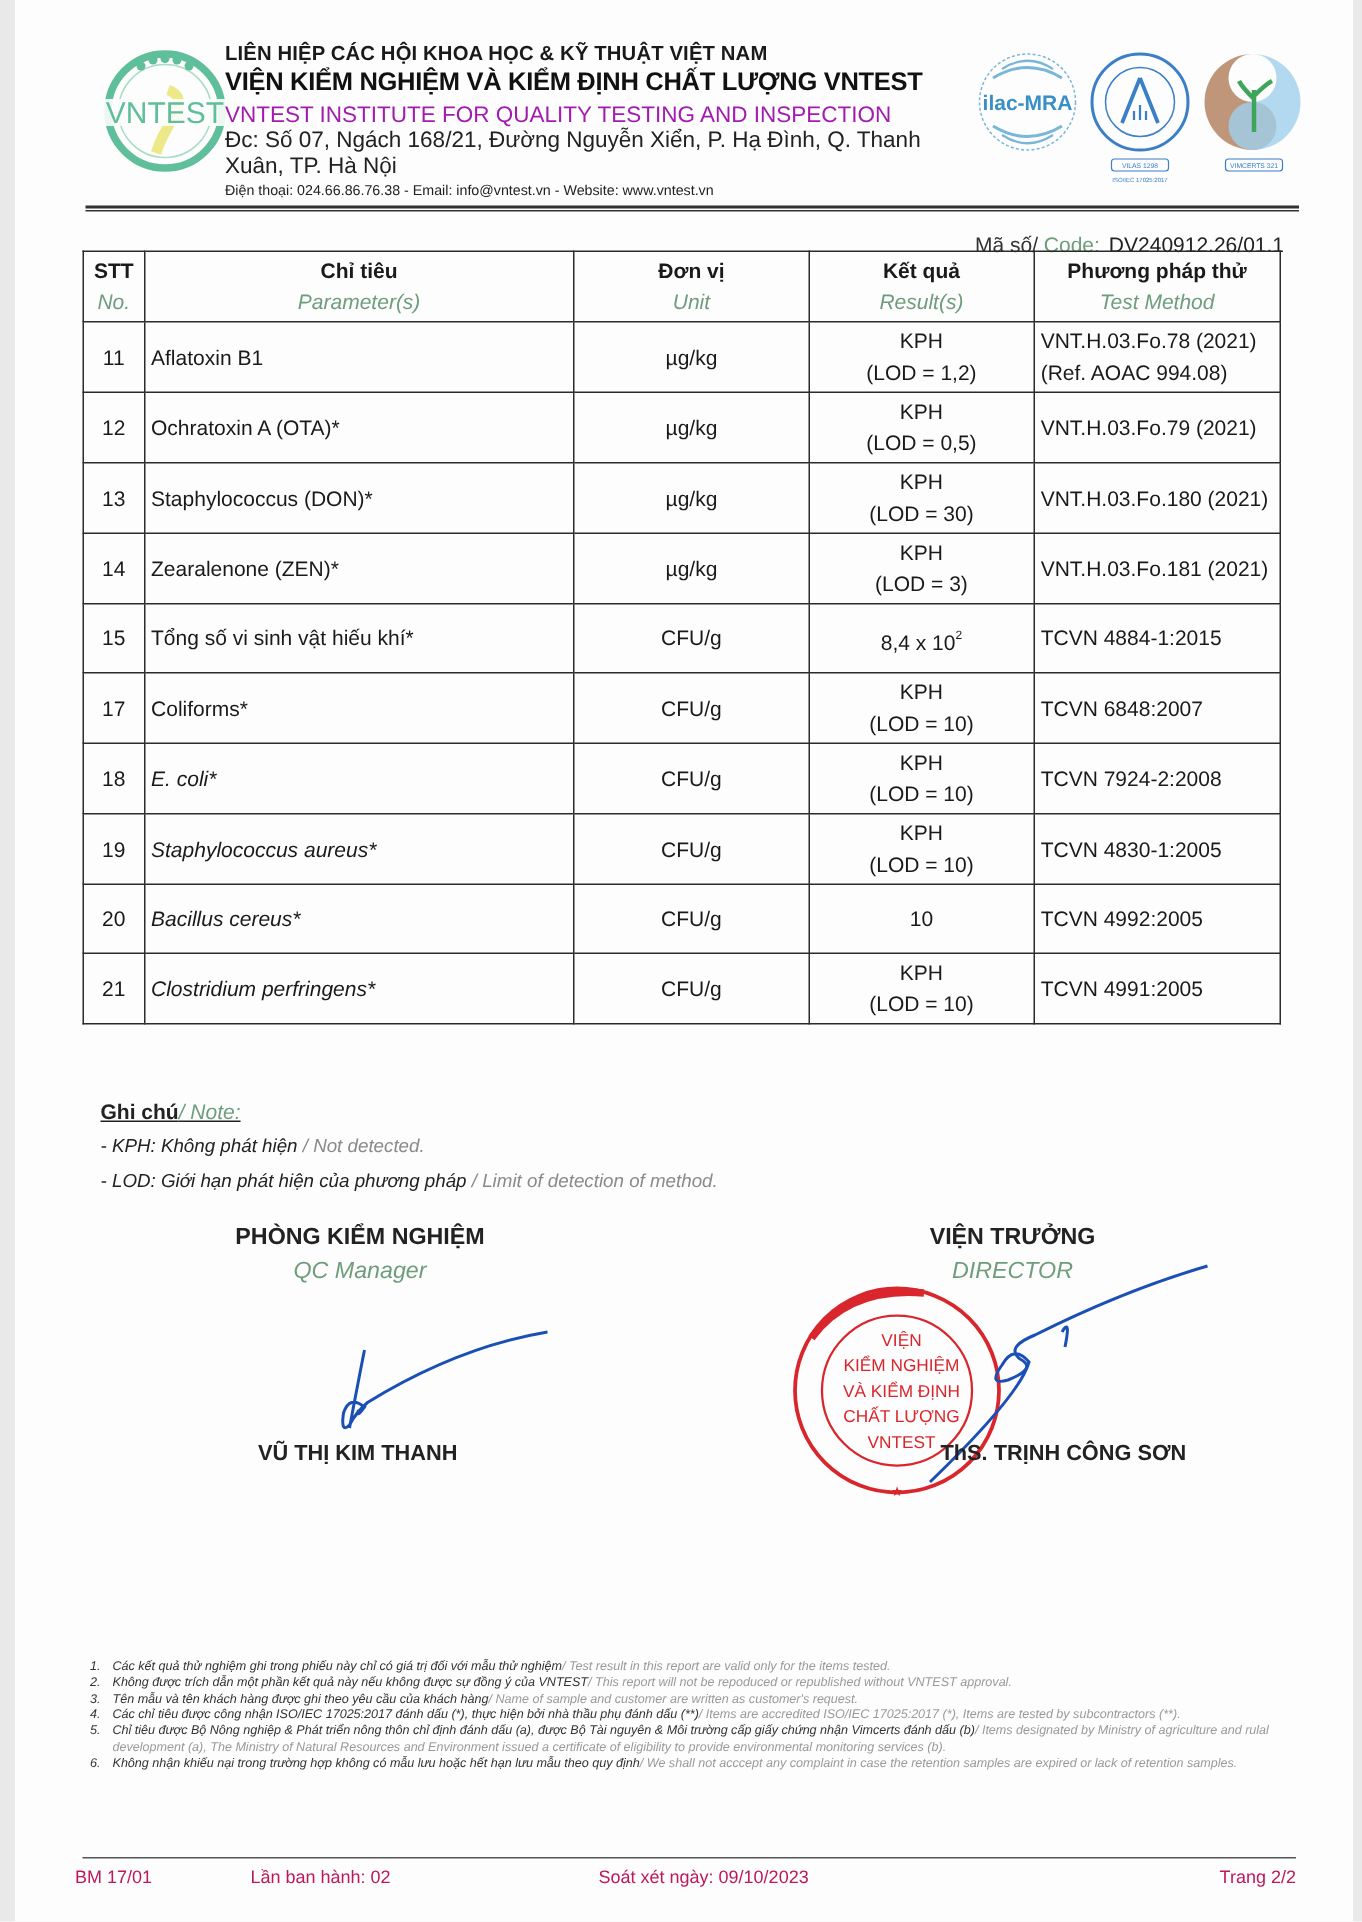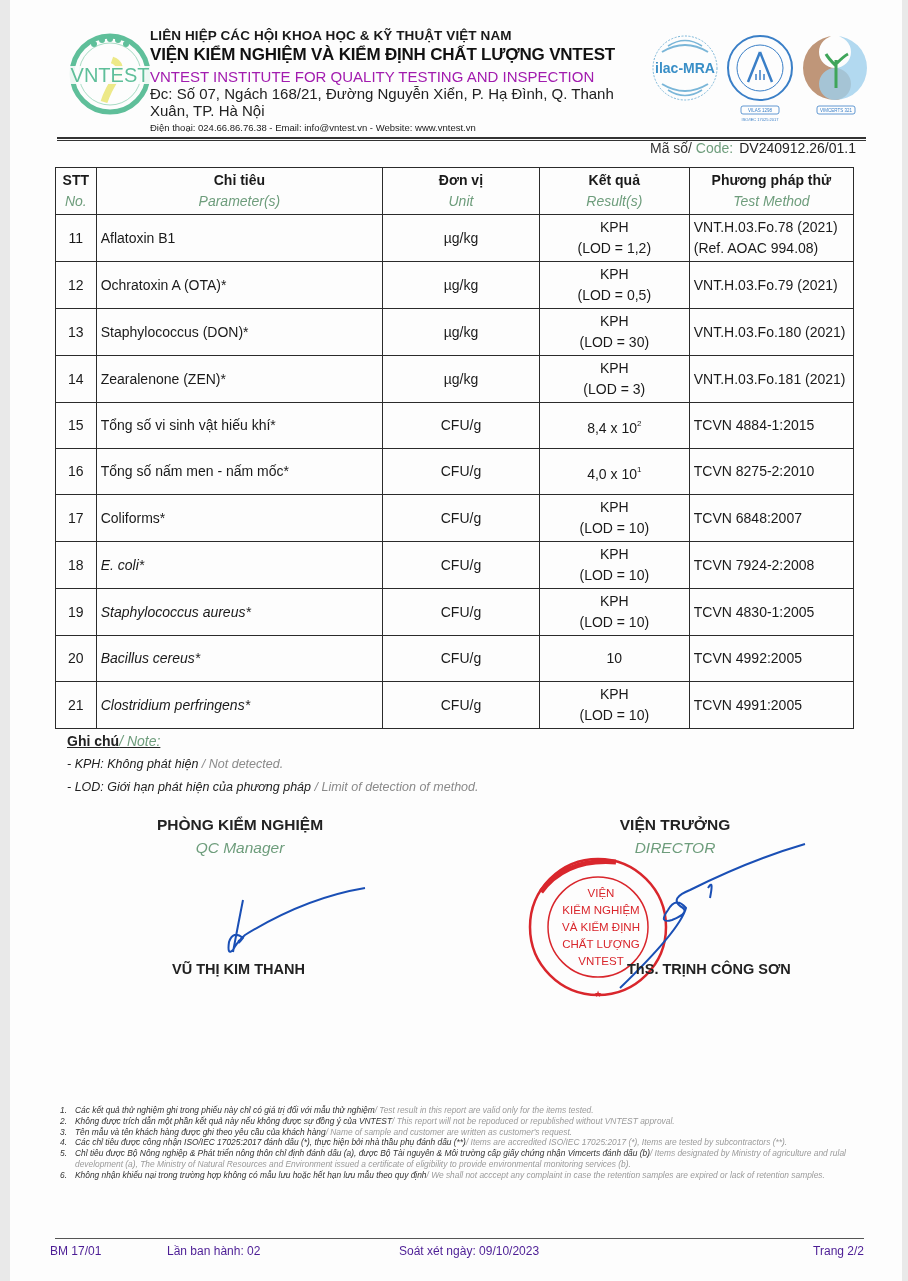--- a/index.html
+++ b/index.html
@@ -31,21 +31,21 @@
     .h-addr { font-size: 15px; margin-top: 0; color: #222; }
     .h-phone { font-size: 9.5px; margin-top: 3px; color: #222; }
     .accred {
       position: absolute; left: 640px; top: 30px; width: 225px; height: 95px;
     }
     .header-rule {
       position: absolute; left: 47px; right: 36px; top: 137px;
       border-top: 2px solid #333; height: 4px; border-bottom: 1px solid #333;
     }
     .code-line {
-      position: absolute; right: 46px; top: 140px;
+      position: absolute; right: 46px; top: 155px;
       font-size: 14px; color: #333;
     }
     .code-line .en { color: #6e9d7c; }
     .code-line .val { margin-left: 6px; color: #222; }
 
     
     table.results {
       position: absolute; left: 45px; top: 167px;
       width: 799px;
       border-collapse: collapse;
@@ -81,21 +81,21 @@
     .sig-role { font-size: 15.5px; font-weight: bold; color: #222; }
     .sig-role-en { font-size: 15.5px; font-style: italic; color: #6e9d7c; margin-top: 5px; }
     .sig-name { position: absolute; font-size: 14.5px; font-weight: bold; color: #222; white-space: nowrap; }
 
     
     .footnotes { position: absolute; left: 50px; top: 1105px; width: 800px; font-size: 8.4px; font-style: italic; line-height: 10.8px; color: #333; }
     .footnotes .fn { display: flex; }
     .footnotes .fn-num { width: 15px; flex: none; }
     .footnotes .en { color: #9a9a9a; }
     .footer-rule { position: absolute; left: 45px; right: 38px; top: 1238px; border-top: 1.5px solid #555; }
-    .footer { position: absolute; top: 1244px; font-size: 12px; color: #4c1d95; }
+    .footer { position: absolute; top: 1244px; font-size: 12px; color: #be185d; }
   </style>
 </head>
 <body>
 
 <div class="page">
 
   <svg class="logo" viewBox="0 0 100 88">
     <circle cx="50" cy="44" r="38" fill="none" stroke="#5fbf9a" stroke-width="5"></circle>
     <circle cx="50" cy="44" r="31" fill="none" stroke="#a8dcc4" stroke-width="1"></circle>
     <g fill="#5fbf9a">
@@ -189,27 +189,20 @@
           <td class="c-unit">µg/kg</td>
           <td class="c-res"><span>KPH</span><br><span>(LOD = 3)</span></td>
           <td class="c-method"><span>VNT.H.03.Fo.181 (2021)</span></td>
         </tr>
         <tr>
           <td class="c-no">15</td>
           <td class="c-param">Tổng số vi sinh vật hiếu khí*</td>
           <td class="c-unit">CFU/g</td>
           <td class="c-res"><span>8,4 x 10</span><sup>2</sup></td>
           <td class="c-method"><span>TCVN 4884-1:2015</span></td>
-        </tr>
-        <tr>
-          <td class="c-no">16</td>
-          <td class="c-param">Tổng số nấm men - nấm mốc*</td>
-          <td class="c-unit">CFU/g</td>
-          <td class="c-res"><span>4,0 x 10</span><sup>1</sup></td>
-          <td class="c-method"><span>TCVN 8275-2:2010</span></td>
         </tr>
         <tr>
           <td class="c-no">17</td>
           <td class="c-param">Coliforms*</td>
           <td class="c-unit">CFU/g</td>
           <td class="c-res"><span>KPH</span><br><span>(LOD = 10)</span></td>
           <td class="c-method"><span>TCVN 6848:2007</span></td>
         </tr>
         <tr>
           <td class="c-no">18</td>

